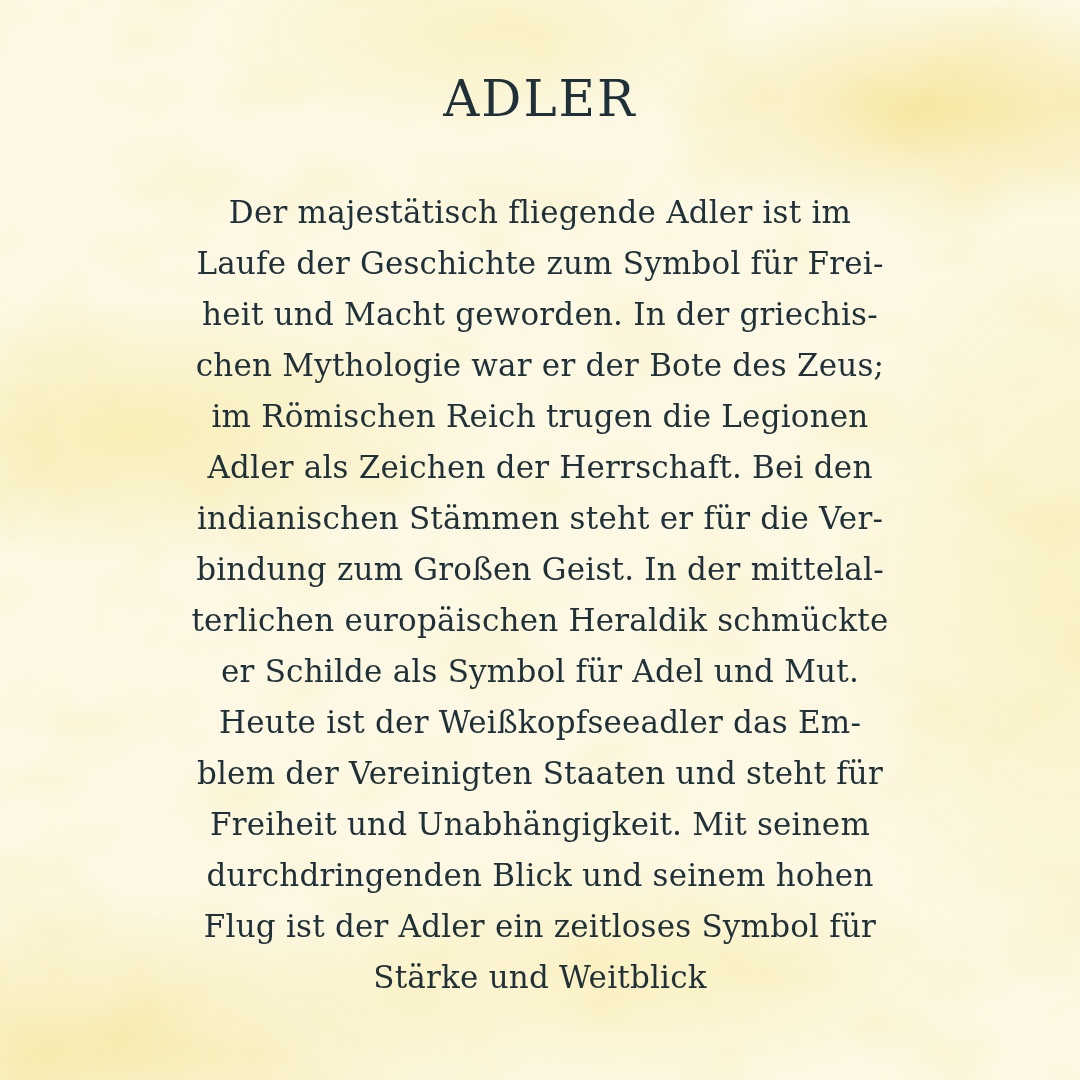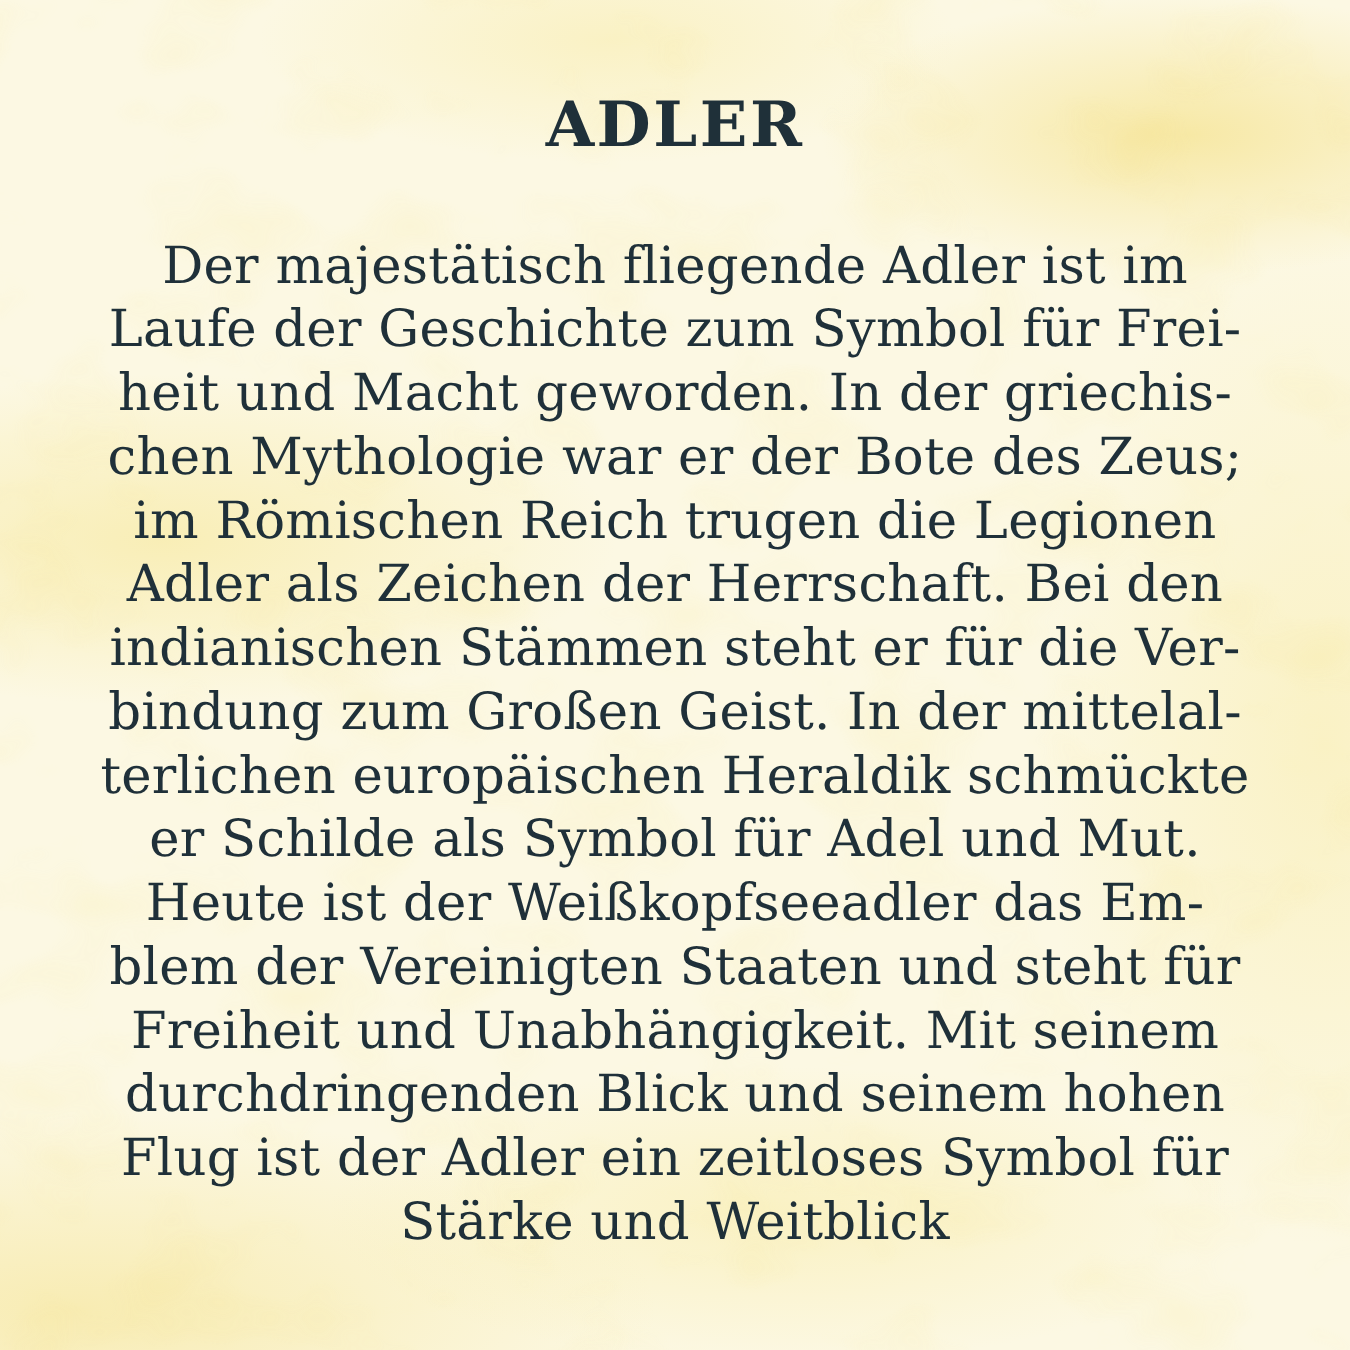--- a/index.html
+++ b/index.html
@@ -40,30 +40,30 @@
     color: var(--text, #1f3039);
     text-align: center;
   }
 
   .title {
     position: absolute;
     top: 70px;
     left: 0;
     width: 100%;
     font-size: 50px;
-    font-weight: 700;
+    font-weight: 400;
     letter-spacing: 2px;
   }
 
   .body-text {
     position: absolute;
     top: 187px;
     left: 0;
     width: 100%;
-    font-size: 41px;
+    font-size: 31px;
     line-height: 51px;
     white-space: pre-line;
     letter-spacing: 0.2px;
   }
 </style>
 </head>
 <body>
 
 <div class="poster">
 

